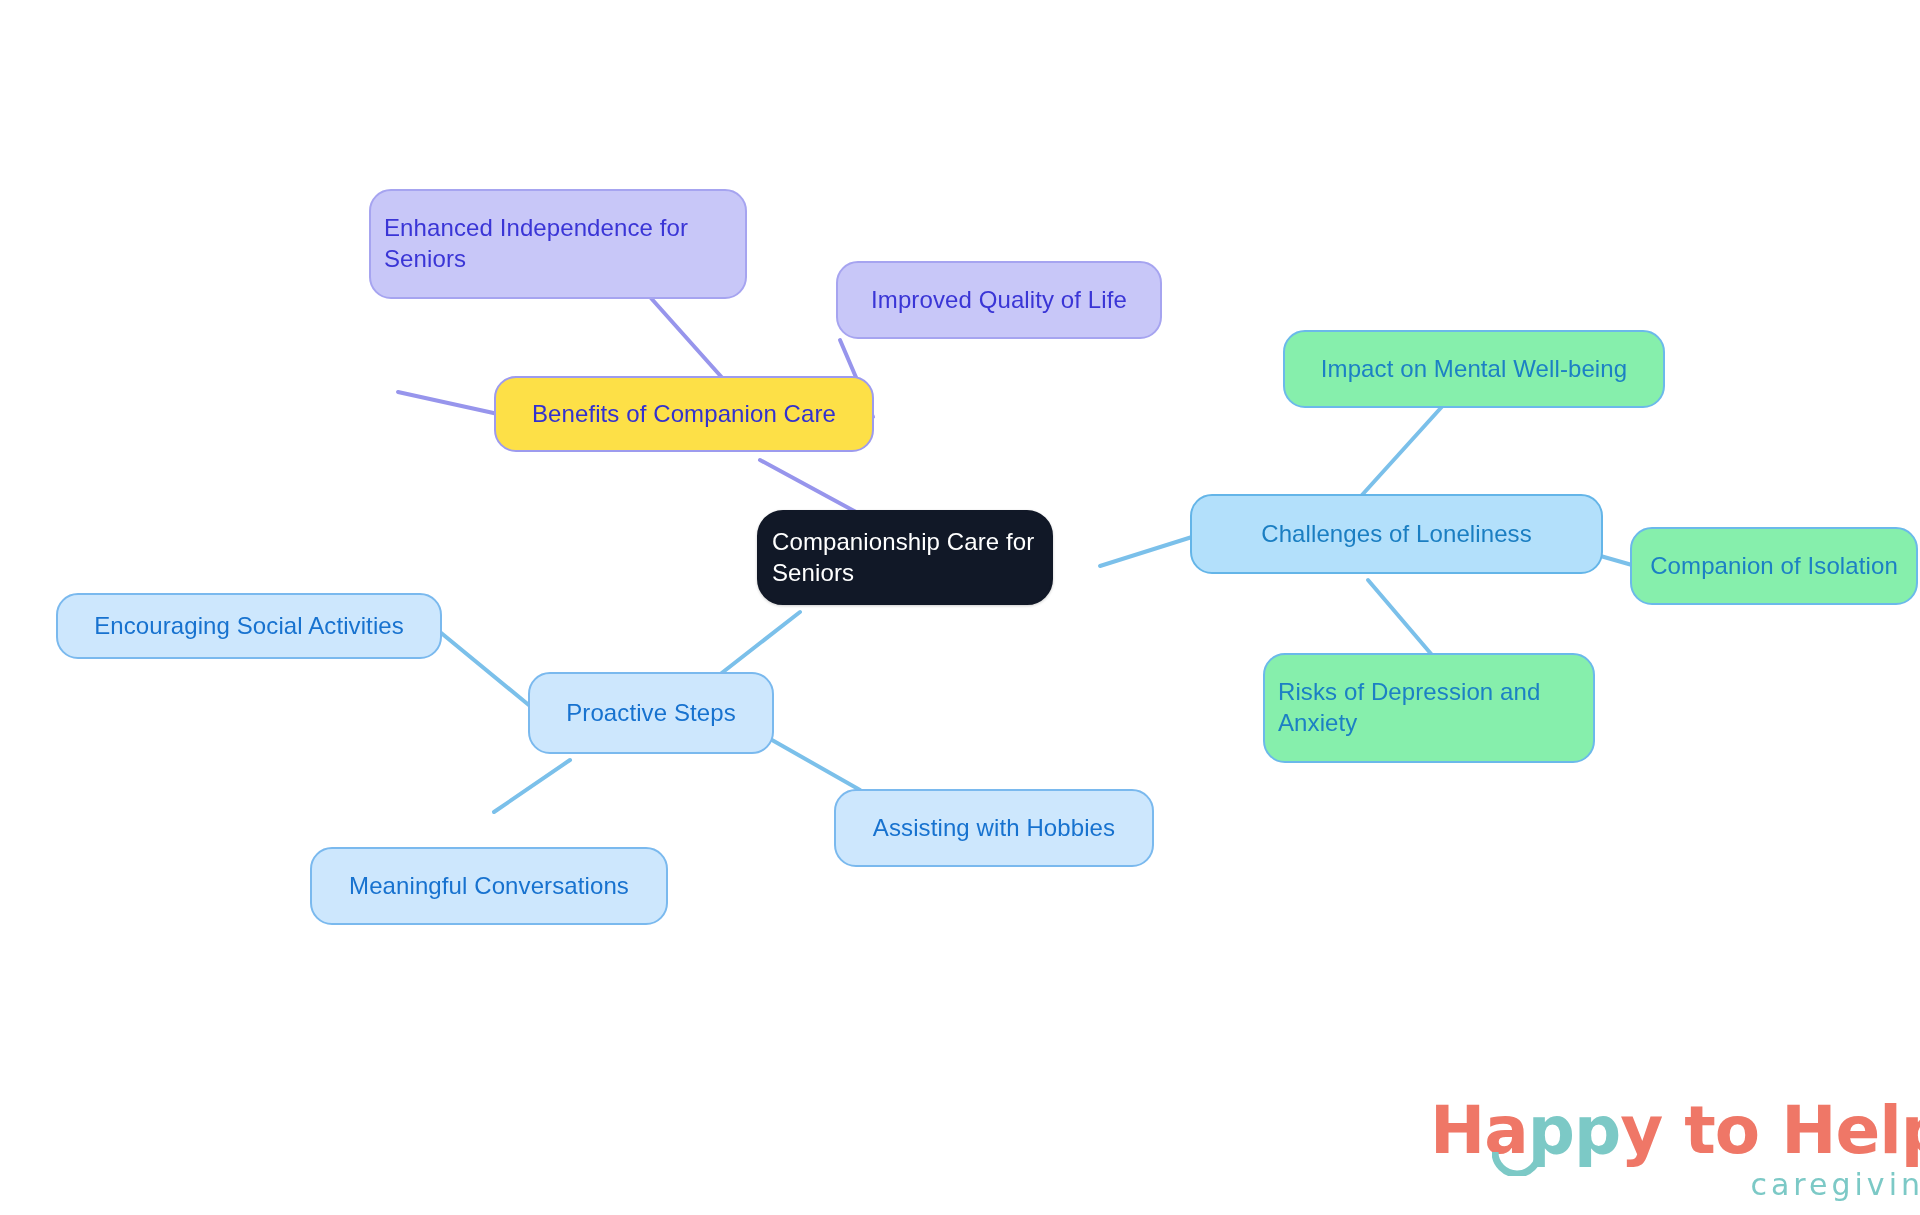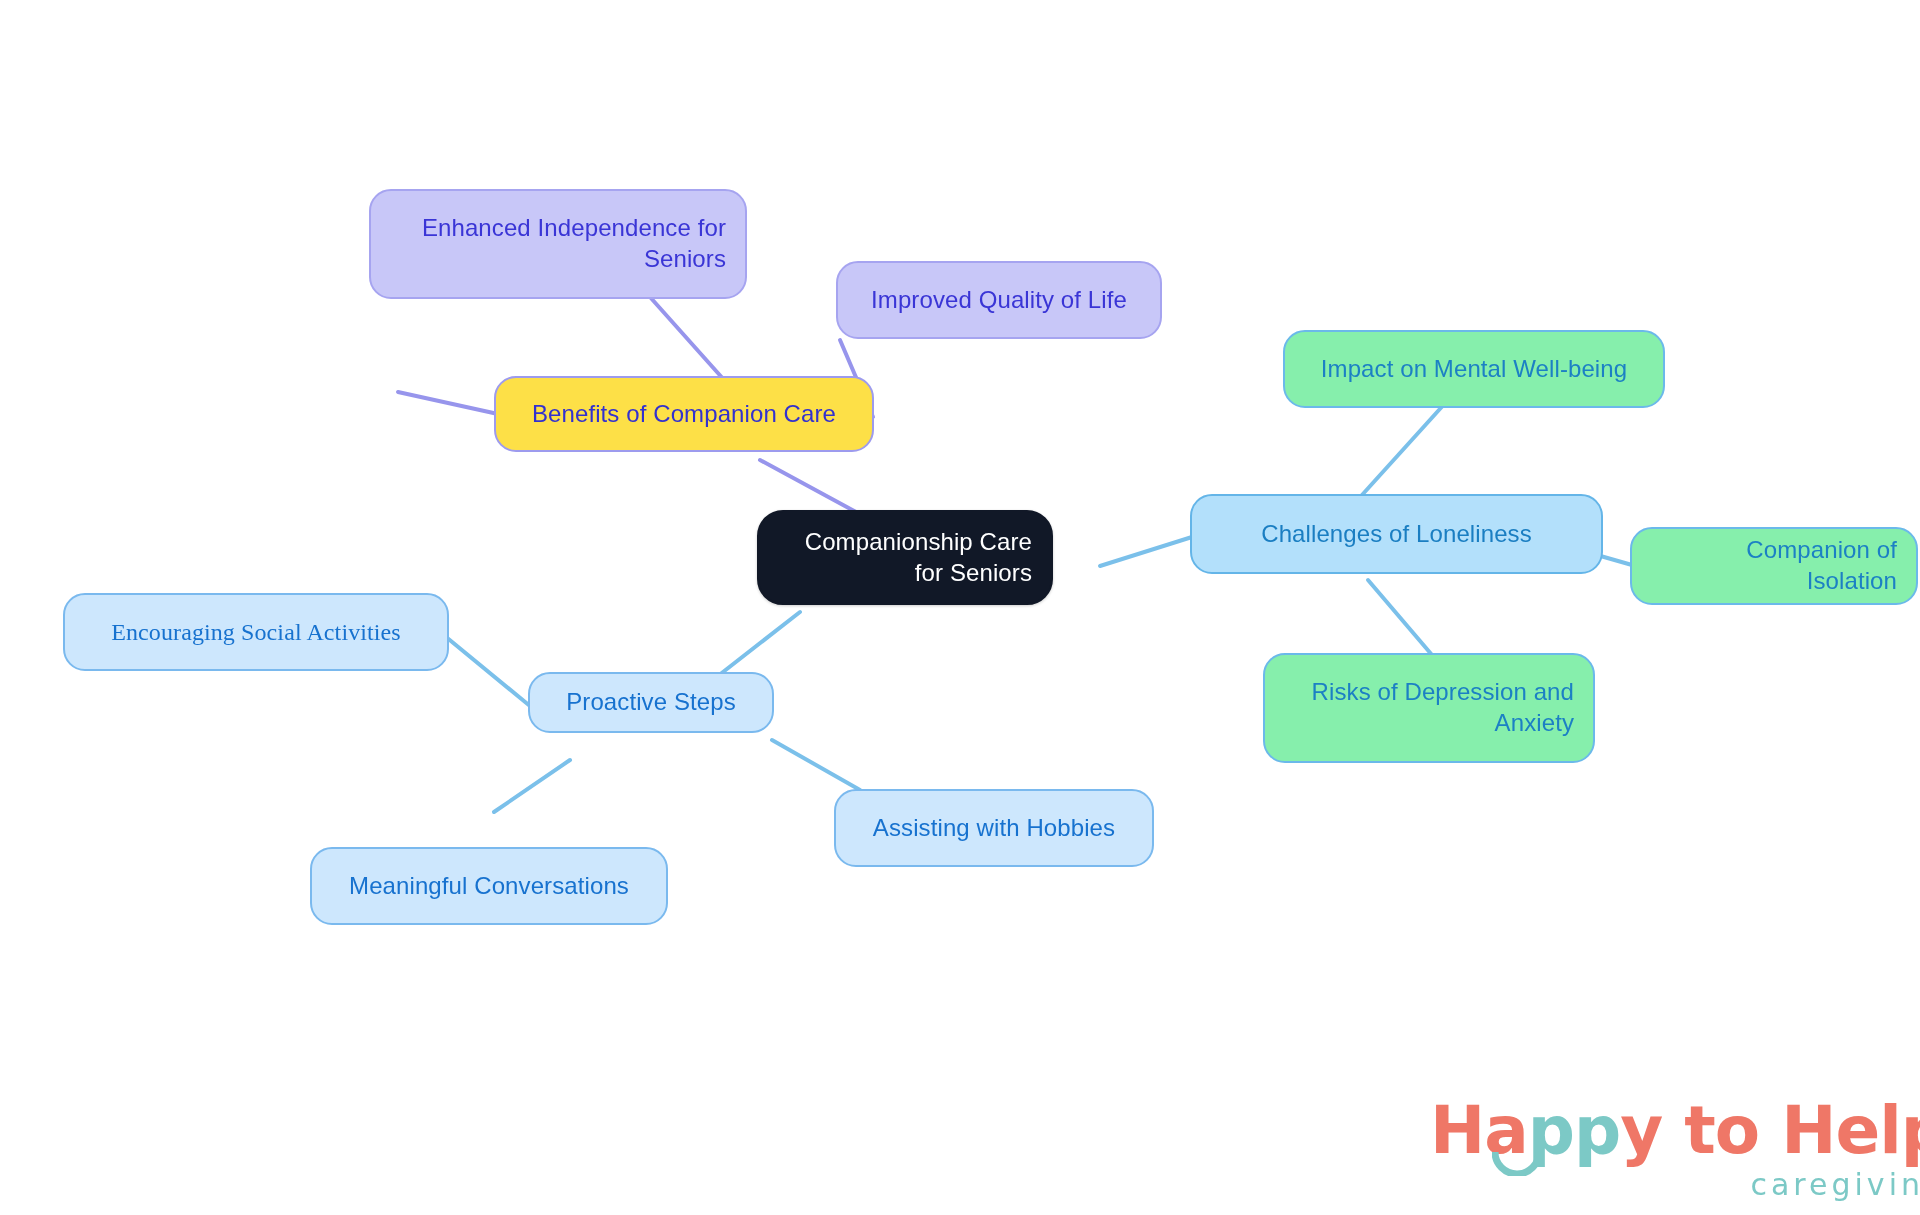--- a/index.html
+++ b/index.html
@@ -26,26 +26,26 @@
     width: 1920px;
     height: 1215px;
     pointer-events: none;
   }
   .node {
     position: absolute;
     box-sizing: border-box;
     display: flex;
     align-items: center;
     justify-content: center;
-    text-align: right;
+    text-align: left;
     border-radius: 22px;
     border-style: solid;
     border-width: 2px;
     line-height: 1.28;
-    padding: 6px 19px;
+    padding: 6px 13px;
     letter-spacing: 0.1px;
     z-index: 3;
   }
   .node.root {
     background: #111827;
     border-color: #111827;
     color: #ffffff;
     font-size: 24px;
     border-radius: 26px;
     box-shadow: 0 1px 3px rgba(0,0,0,0.20);
@@ -163,25 +163,25 @@
   </div>
 
   <div class="node blue-leaf" style="left:1630px; top:527px; width:288px; height:78px;">
     <span>Companion of Isolation</span>
   </div>
 
   <div class="node blue-leaf" style="left:1263px; top:653px; width:332px; height:110px;">
     <span>Risks of Depression and Anxiety</span>
   </div>
 
-  <div class="node blue-soft" style="left:528px; top:672px; width:246px; height:61px;">
+  <div class="node blue-soft" style="left:528px; top:672px; width:246px; height:82px;">
     <span>Proactive Steps</span>
   </div>
 
-  <div class="node blue-soft" style="left:63px; top:593px; width:386px; height:78px;font-family:Liberation Serif, serif;">
+  <div class="node blue-soft" style="left:56px; top:593px; width:386px; height:66px;">
     <span>Encouraging Social Activities</span>
   </div>
 
   <div class="node blue-soft" style="left:310px; top:847px; width:358px; height:78px;">
     <span>Meaningful Conversations</span>
   </div>
 
   <div class="node blue-soft" style="left:834px; top:789px; width:320px; height:78px;">
     <span>Assisting with Hobbies</span>
   </div>

